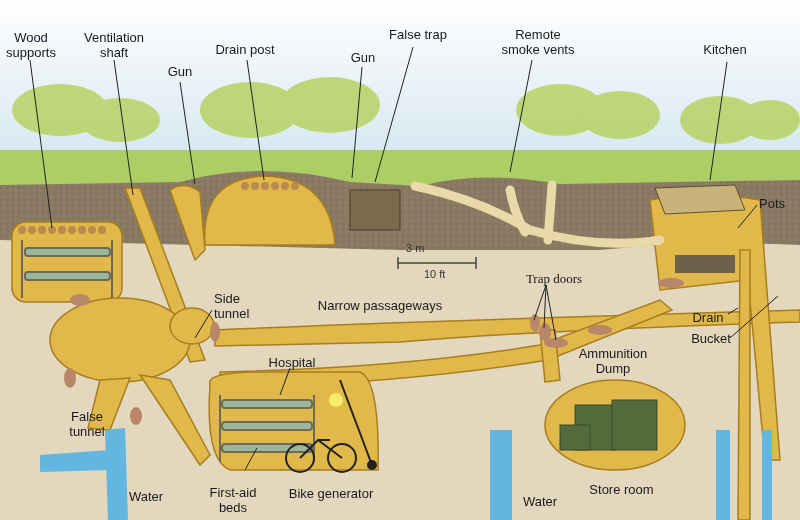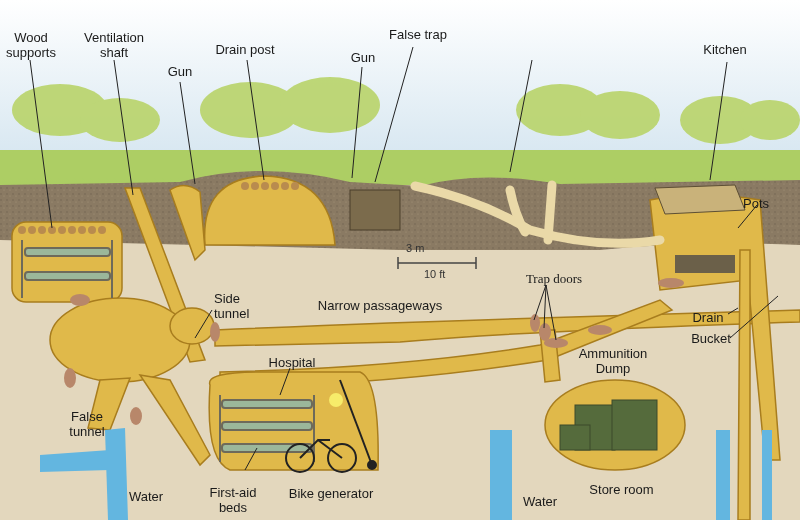--- a/index.html
+++ b/index.html
@@ -178,22 +178,24 @@
 </svg>
 
 <div class="lbl" style="left:0;top:30px;width:62px;">Wood
 supports</div>
 <div class="lbl" style="left:74px;top:30px;width:80px;">Ventilation
 shaft</div>
 <div class="lbl" style="left:160px;top:64px;width:40px;">Gun</div>
 <div class="lbl" style="left:205px;top:42px;width:80px;">Drain post</div>
 <div class="lbl" style="left:343px;top:50px;width:40px;">Gun</div>
 <div class="lbl" style="left:378px;top:27px;width:80px;">False trap</div>
+<div class="lbl" style="left:488px;top:27px;width:100px;">Remote
+smoke vents</div>
 <div class="lbl" style="left:695px;top:42px;width:60px;">Kitchen</div>
-<div class="lbl" style="left:736px;top:196px;width:40px;">Pots</div>
+<div class="lbl" style="left:752px;top:196px;width:40px;">Pots</div>
 <div class="lbl" style="left:214px;top:291px;width:50px;text-align:left;">Side
 tunnel</div>
 <div class="lbl" style="left:305px;top:298px;width:150px;">Narrow passageways</div>
 <div class="lbl" style="left:514px;top:271px;width:80px;font-family:Liberation Serif, serif;">Trap doors</div>
 <div class="lbl" style="left:688px;top:310px;width:40px;">Drain</div>
 <div class="lbl" style="left:686px;top:331px;width:50px;">Bucket</div>
 <div class="lbl" style="left:262px;top:355px;width:60px;">Hospital</div>
 <div class="lbl" style="left:573px;top:346px;width:80px;">Ammunition
 Dump</div>
 <div class="lbl" style="left:62px;top:409px;width:50px;">False

